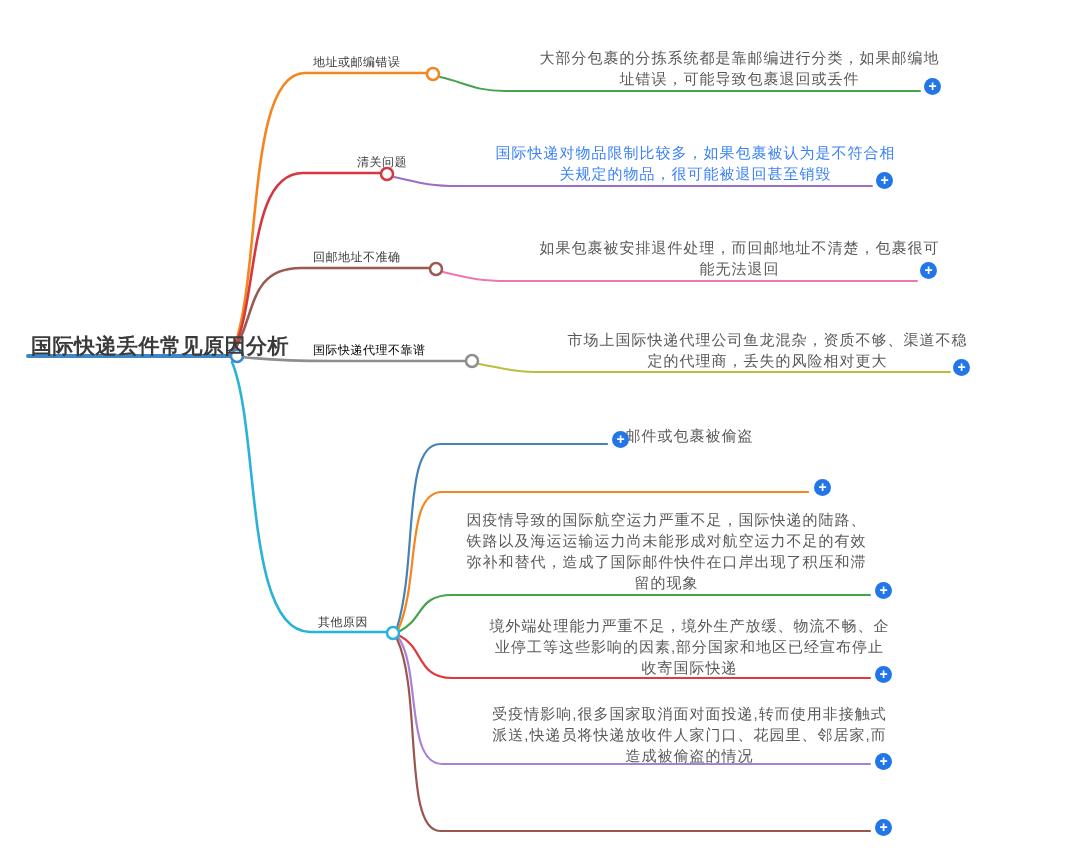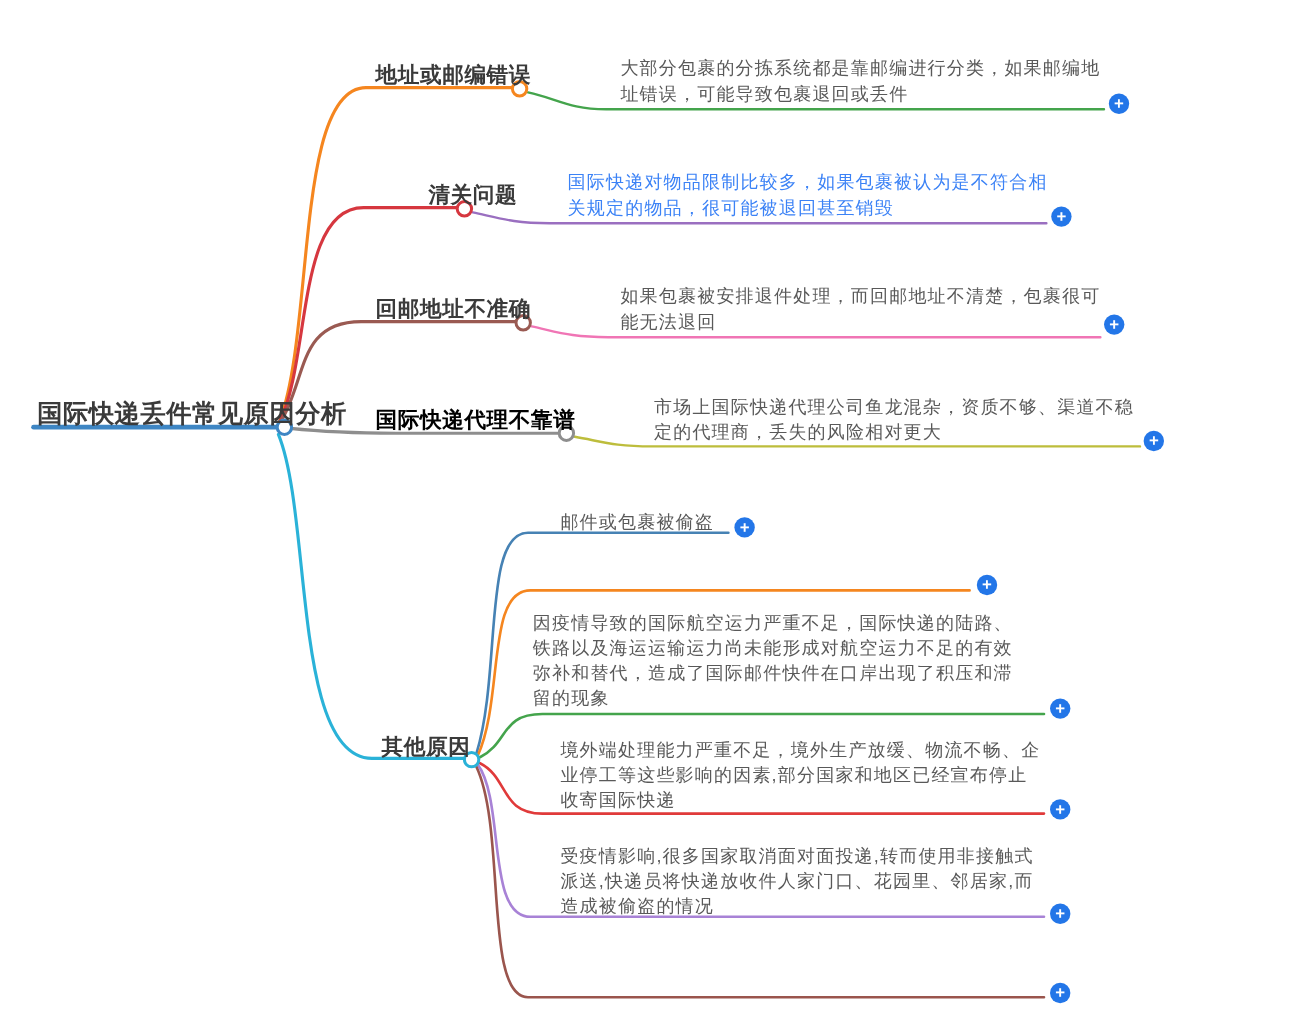--- a/index.html
+++ b/index.html
@@ -5,23 +5,23 @@
   html,body{margin:0;padding:0;background:#ffffff;}
   .canvas{
     position:relative;
     width:1076px;height:852px;
     background:#ffffff;
     overflow:hidden;
     font-family:"Liberation Sans","DejaVu Sans",sans-serif;
   }
   .canvas svg{position:absolute;left:0;top:0;}
   .txt{position:absolute;white-space:pre-line;}
-  .branch-label{font-size:18px;font-weight:700;letter-spacing:0.5px;line-height:18px;}
+  .branch-label{font-size:12px;font-weight:400;letter-spacing:0.5px;line-height:18px;}
   .root-label{font-size:21px;font-weight:700;letter-spacing:0.5px;line-height:19px;}
-  .desc{font-size:15px;font-weight:400;letter-spacing:1px;line-height:21px;width:445px;}
+  .desc{font-size:15px;font-weight:400;letter-spacing:1px;line-height:21px;width:445px;text-align:center;}
   .plus{
     position:absolute;width:17px;height:17px;border-radius:50%;
     display:flex;align-items:center;justify-content:center;
     cursor:pointer;
   }
   .plus span{color:#ffffff;font-size:14px;font-weight:700;line-height:17px;margin-top:-1px;}
 </style>
 </head>
 <body>
 

